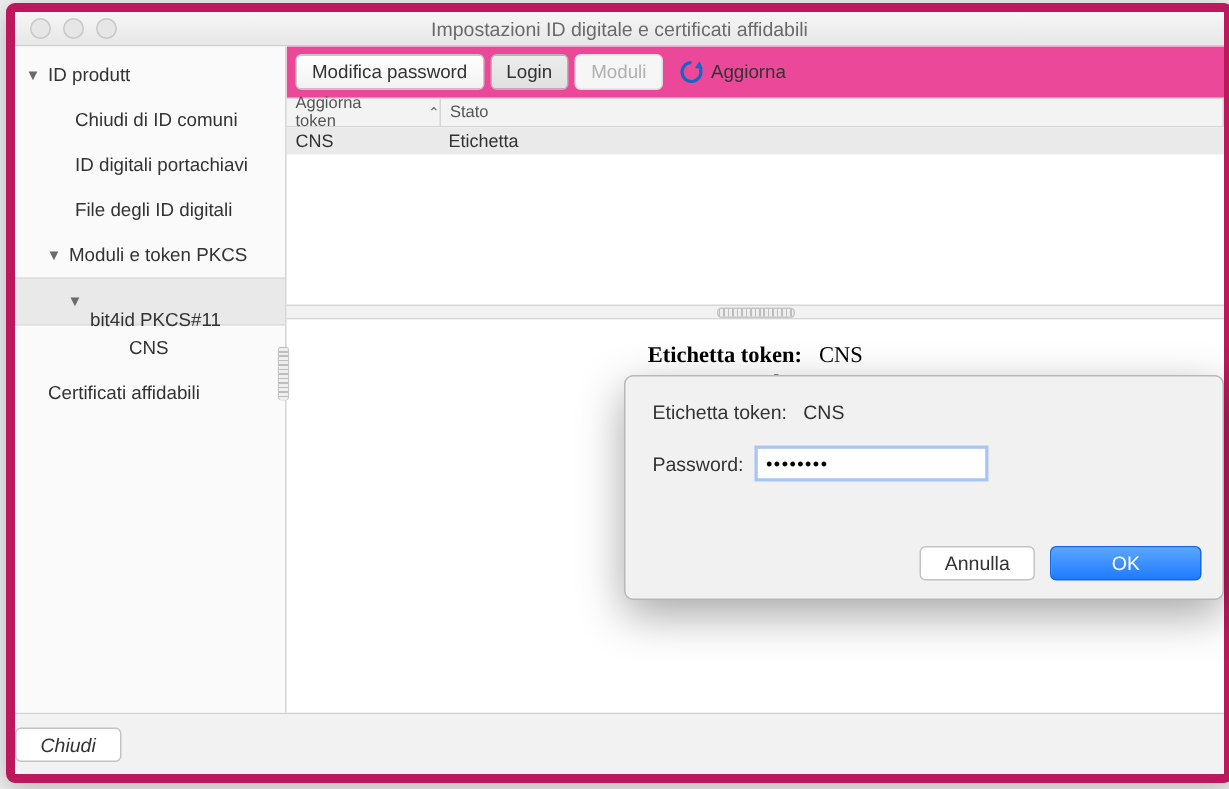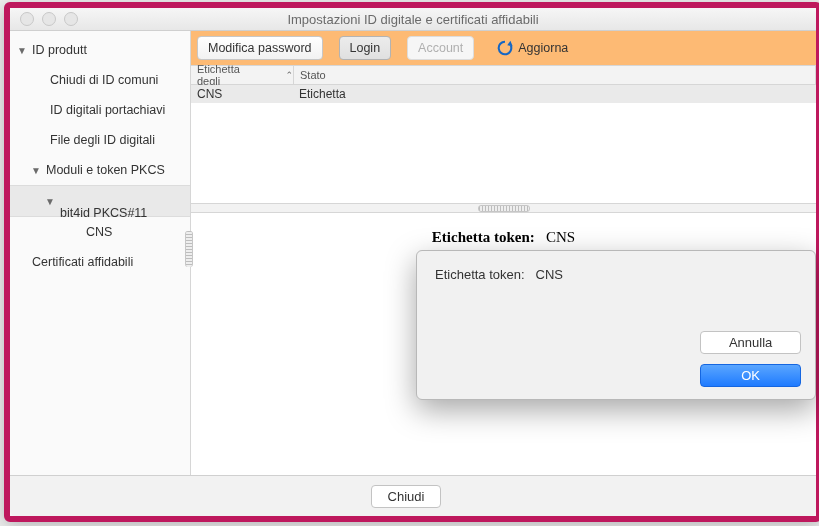--- a/index.html
+++ b/index.html
@@ -99,24 +99,24 @@
   .main {
     flex: 1;
     display: flex;
     flex-direction: column;
     min-width: 0;
   }
   .toolbar {
     height: 34px;
     display: flex;
     align-items: center;
-    gap: 16px;
+    gap: 4px;
     padding: 0 6px;
     border-bottom: 1px solid #d6d6d6;
-    background: #fdba74;
+    background: #ec4899;
   }
   .btn {
     height: 22px;
     padding: 0 10px;
     font-size: 12.5px;
     background: linear-gradient(#ffffff, #f2f2f2);
     border: 1px solid #c7c7c7;
     border-radius: 4px;
     display: inline-flex;
     align-items: center;
@@ -187,26 +187,27 @@
     font-size: 15px;
     color: #000;
     text-align: center;
   }
   .details .line { margin: 2px 0; }
   .details strong { font-weight: bold; }
   .footer {
     height: 40px;
     border-top: 1px solid #d0d0d0;
     display: flex;
-    justify-content: center;
+    justify-content: flex-start;
     align-items: center;
     padding-right: 14px;
     background: #f2f2f2;
     border-bottom-left-radius: 6px;
     border-bottom-right-radius: 6px;
+    font-style: italic;
   }
   .mac-btn {
     height: 21px;
     padding: 0 16px;
     background: #ffffff;
     border: 1px solid #c3c3c3;
     border-radius: 4px;
     font-size: 13px;
     display: inline-flex; align-items: center; justify-content: center;
   }
@@ -237,21 +238,21 @@
     outline: 2px solid #a7c7f2;
     outline-offset: -1px;
     padding: 0 6px;
     font-size: 12px;
     letter-spacing: 1px;
     background: #fff;
   }
   .modal-footer {
     position: absolute;
     bottom: 12px; right: 14px;
-    display: flex; gap: 10px; flex-direction: column;
+    display: flex; gap: 10px;
   }
   .mac-btn.primary {
     background: linear-gradient(#5aa6ff, #1f7bff);
     color: #fff;
     border: 1px solid #1566e0;
     padding: 0 40px;
   }
 </style>
 </head>
 <body>
@@ -300,34 +301,34 @@
         <span class="tri-spacer"></span>
         <span class="lbl">Certificati affidabili</span>
       </div>
       <div class="vgrip"></div>
     </div>
 
     <div class="main">
       <div class="toolbar">
         <div class="btn">Modifica password</div>
         <div class="btn active">Login</div>
-        <div class="btn disabled">Account</div>
+        <div class="btn disabled">Moduli</div>
         <div class="btn" style="border:none;background:none;padding-left:6px">
           <span class="refresh-icon">
             <svg viewBox="0 0 20 20" width="18" height="18">
               <path d="M10 3 a7 7 0 1 0 6.6 4.7" fill="none" stroke="#1466c4" stroke-width="2.3"></path>
               <polygon points="16,2 18.5,8 12.5,7" fill="#1466c4"></polygon>
             </svg>
           </span>
           <span>Aggiorna</span>
         </div>
       </div>
 
       <div class="tbl-head">
-        <div class="th sort" style="width:96px">Etichetta degli</div>
+        <div class="th sort" style="width:96px">Aggiorna token</div>
         <div class="th" style="flex:1">Stato</div>
       </div>
       <div class="tbl-body">
         <div class="row sel">
           <div class="cell" style="width:96px">CNS</div>
           <div class="cell">Etichetta</div>
         </div>
       </div>
 
       <div class="splitter">
@@ -355,18 +356,22 @@
   </div>
 </div>
 
 <div class="modal">
   <div class="modal-body">
     <div class="lbl-row">
       <span>Etichetta token:</span>
       <span>&nbsp;</span>
       <span>CNS</span>
     </div>
+    <div class="pw-row">
+      <span>Password:</span>
+      <input type="text" class="pw-input" value="••••••••" style="">
+    </div>
   </div>
   <div class="modal-footer">
     <div class="mac-btn">Annulla</div>
     <div class="mac-btn primary">OK</div>
   </div>
 </div>
 
 </body></html>

